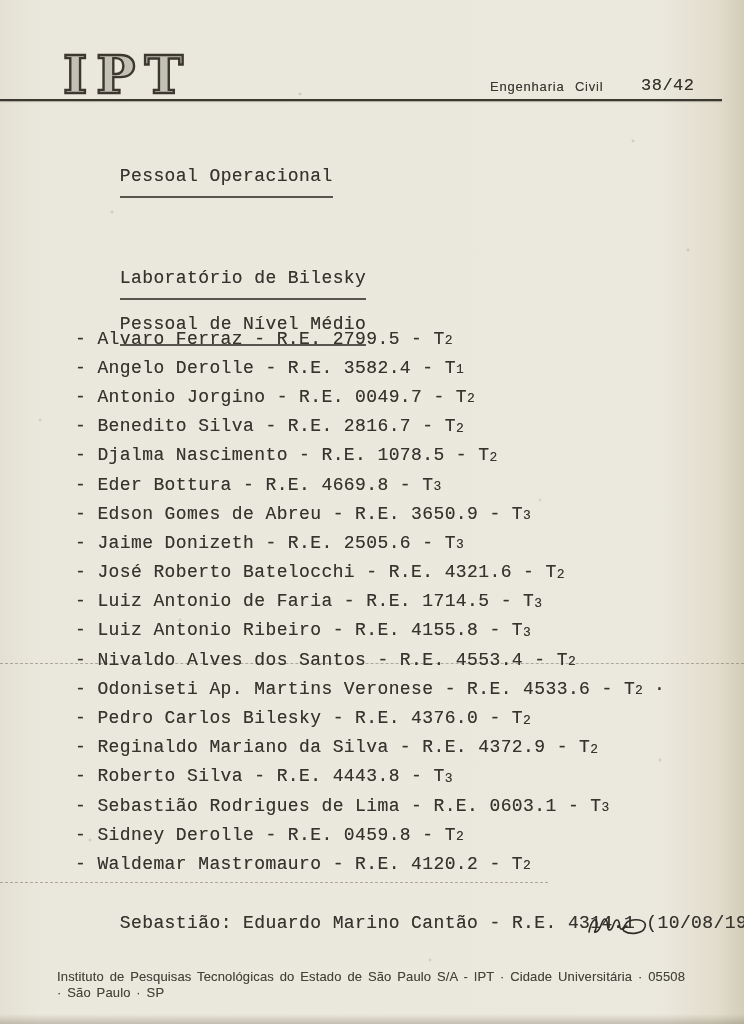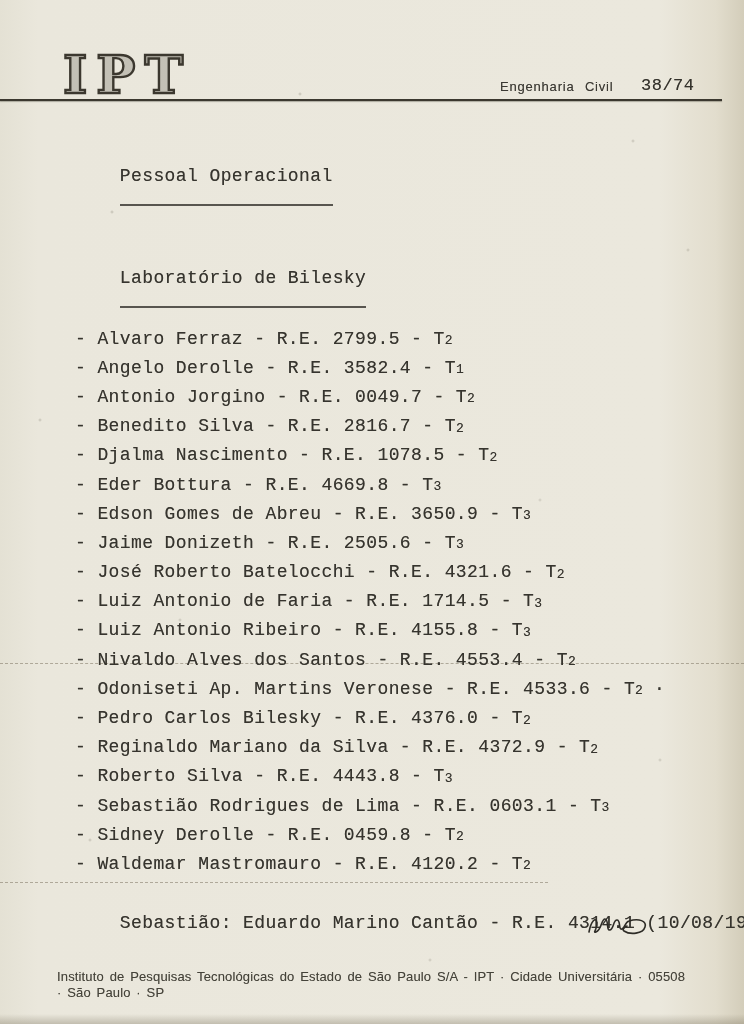--- a/index.html
+++ b/index.html
@@ -25,21 +25,21 @@
       #e9e6db;
     color:#36342e;
   }
   .scan-bottom{
     position:absolute;left:0;bottom:0;width:100%;height:10px;
     background:linear-gradient(180deg, transparent, rgba(120,112,92,.35));
   }
   
   .logo{position:absolute;left:60px;top:24px;margin-top:19px;}
   .dept{
-    position:absolute;left:500px;top:79px;
+    position:absolute;left:490px;top:79px;
     font-family:"Liberation Sans","DejaVu Sans",sans-serif;
     font-size:13px;letter-spacing:.8px;word-spacing:6px;color:#3b3933;
     text-shadow:0 0 .5px rgba(59,57,51,.5);
   }
   .pagenum{
     position:absolute;left:641px;top:76px;
     font-size:17px;letter-spacing:.5px;color:#34322c;
     text-shadow:0 0 .5px rgba(52,50,44,.5);
   }
   .top-rule{
@@ -49,21 +49,21 @@
   
   .crease-1{position:absolute;left:0;top:663px;width:744px;border-top:1px dashed rgba(125,117,99,.55);}
   .crease-2{position:absolute;left:0;top:882px;width:548px;border-top:1px dashed rgba(125,117,99,.55);}
   
   .tw{
     font-size:18px;letter-spacing:.4px;color:#36342e;
     text-shadow:0 0 .6px rgba(54,52,46,.55);
     white-space:pre;
   }
   .heading{position:absolute;left:75px;}
-  .heading .ul{border-bottom:2px solid rgba(51,49,44,.8);padding-bottom:18px;display:inline-block;}
+  .heading .ul{border-bottom:2px solid rgba(51,49,44,.8);padding-bottom:10px;display:inline-block;}
   .entries{position:absolute;left:75px;}
   .entry{height:29.2px;display:flex;align-items:center;}
   .entry sub{font-size:13px;position:relative;top:2px;letter-spacing:0;}
   .dismissal{position:absolute;left:75px;top:893px;}
   
   .signature{position:absolute;left:586px;top:910px;}
   
   .footer{
     position:absolute;left:57px;top:969px;width:630px;
     font-family:"Liberation Sans","DejaVu Sans",sans-serif;
@@ -75,32 +75,35 @@
 <body>
 
 <div class="page">
 
   <div class="logo">
     <svg width="126" height="62" viewBox="0 0 126 62">
       <text x="3" y="50" font-family="DejaVu Serif, serif" font-weight="bold" font-size="52" letter-spacing="9" fill="rgba(58,54,46,0.22)" stroke="#3c382f" stroke-width="2.4">IPT</text>
     </svg>
   </div>
   <div class="dept">Engenharia Civil</div>
-  <div class="pagenum">38/74</div>
+  <div class="pagenum">38/42</div>
   <div class="top-rule"></div>
 
   <div class="crease-1"></div>
   <div class="crease-2"></div>
 
   <div class="heading tw" style="top:146px">
     <span class="ul">Pessoal Operacional</span>
   </div>
 
   <div class="heading tw" style="top:248px">
     <span class="ul">Laboratório de Bilesky</span>
+  </div>
+  <div class="heading tw" style="top:294px">
+    <span class="ul">Pessoal de Nível Médio</span>
   </div>
   <div class="entries tw" style="top:324px"><div class="entry"><span>- Alvaro Ferraz - R.E. 2799.5 - T</span><sub>2</sub></div><div class="entry"><span>- Angelo Derolle - R.E. 3582.4 - T</span><sub>1</sub></div><div class="entry"><span>- Antonio Jorgino - R.E. 0049.7 - T</span><sub>2</sub></div><div class="entry"><span>- Benedito Silva - R.E. 2816.7 - T</span><sub>2</sub></div><div class="entry"><span>- Djalma Nascimento - R.E. 1078.5 - T</span><sub>2</sub></div><div class="entry"><span>- Eder Bottura - R.E. 4669.8 - T</span><sub>3</sub></div><div class="entry"><span>- Edson Gomes de Abreu - R.E. 3650.9 - T</span><sub>3</sub></div><div class="entry"><span>- Jaime Donizeth - R.E. 2505.6 - T</span><sub>3</sub></div><div class="entry"><span>- José Roberto Batelocchi - R.E. 4321.6 - T</span><sub>2</sub></div><div class="entry"><span>- Luiz Antonio de Faria - R.E. 1714.5 - T</span><sub>3</sub></div><div class="entry"><span>- Luiz Antonio Ribeiro - R.E. 4155.8 - T</span><sub>3</sub></div><div class="entry"><span>- Nivaldo Alves dos Santos - R.E. 4553.4 - T</span><sub>2</sub></div><div class="entry"><span>- Odoniseti Ap. Martins Veronese - R.E. 4533.6 - T</span><sub>2</sub><span> ·</span></div><div class="entry"><span>- Pedro Carlos Bilesky - R.E. 4376.0 - T</span><sub>2</sub></div><div class="entry"><span>- Reginaldo Mariano da Silva - R.E. 4372.9 - T</span><sub>2</sub></div><div class="entry"><span>- Roberto Silva - R.E. 4443.8 - T</span><sub>3</sub></div><div class="entry"><span>- Sebastião Rodrigues de Lima - R.E. 0603.1 - T</span><sub>3</sub></div><div class="entry"><span>- Sidney Derolle - R.E. 0459.8 - T</span><sub>2</sub></div><div class="entry"><span>- Waldemar Mastromauro - R.E. 4120.2 - T</span><sub>2</sub></div></div>
 
   <div class="dismissal tw">
     <span>Sebastião:</span><span> </span><span>Eduardo Marino Cantão - R.E. 4314.1 (10/08/1986)</span>
   </div>
 
   <div class="signature">
     <svg width="64" height="32" viewBox="0 0 64 32">
       <path d="M3 22 C5 11 10 6 11 13 C12 19 6 23 10 22 C16 20 15 9 19 9 C23 9 20 21 24 20 C28 19 27 10 31 10 C35 10 32 20 36 19 C39 18 39 12 43 11 C53 8 61 11 59 17 C57 24 44 25 38 21 C36 20 38 17 41 16" fill="none" stroke="#2e2c27" stroke-width="1.6" stroke-linecap="round"></path>

